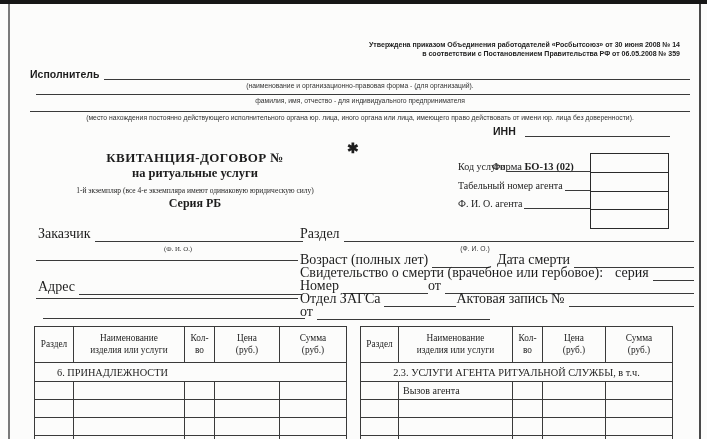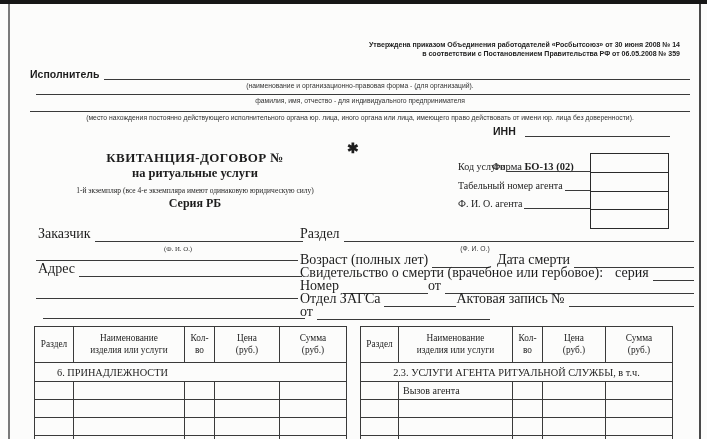--- a/index.html
+++ b/index.html
@@ -43,21 +43,21 @@
   .ff1 {top:157px;} .ff2 {top:176px;} .ff3 {top:194px;} .ff4 {top:212px;}
   .fbox {position:absolute; left:590px; top:153px; width:77px; height:74px;
          border:1.5px solid #2a2a2a; display:flex; flex-direction:column;}
   .fbox .cell {flex:1; border-bottom:1px solid #2a2a2a;}
   .fbox .cell:last-child {border-bottom:none;}
   .mrow {position:absolute; height:13px; font-size:14px;}
   .mrow .lbl {padding-right:4px; white-space:nowrap;}
   .cust1 {left:38px; top:229px; width:265px;}
   .fio-l {left:78px; top:245px; width:200px; font-size:6.8px; font-family:"Liberation Serif",serif;}
   .cline1 {left:36px; top:252px; width:262px; height:8px;}
-  .cust2 {left:38px; top:264px; width:264px;}
+  .cust2 {left:38px; top:282px; width:264px;}
   .cline2 {left:36px; top:290px; width:262px; height:8px;}
   .cline3 {left:43px; top:310px; width:262px; height:8px;}
 
   .dec1 {left:300px; top:229px; width:394px;}
   .fio-r {left:360px; top:245px; width:230px; font-size:6.8px;}
   .dec2 {left:300px; top:255px; width:394px;}
   .dec3 {left:300px; top:268px; width:394px;}
   .dec4 {left:300px; top:281px; width:394px;}
   .dec5 {left:300px; top:294px; width:394px;}
   .dec6 {left:300px; top:307px; width:190px;}

